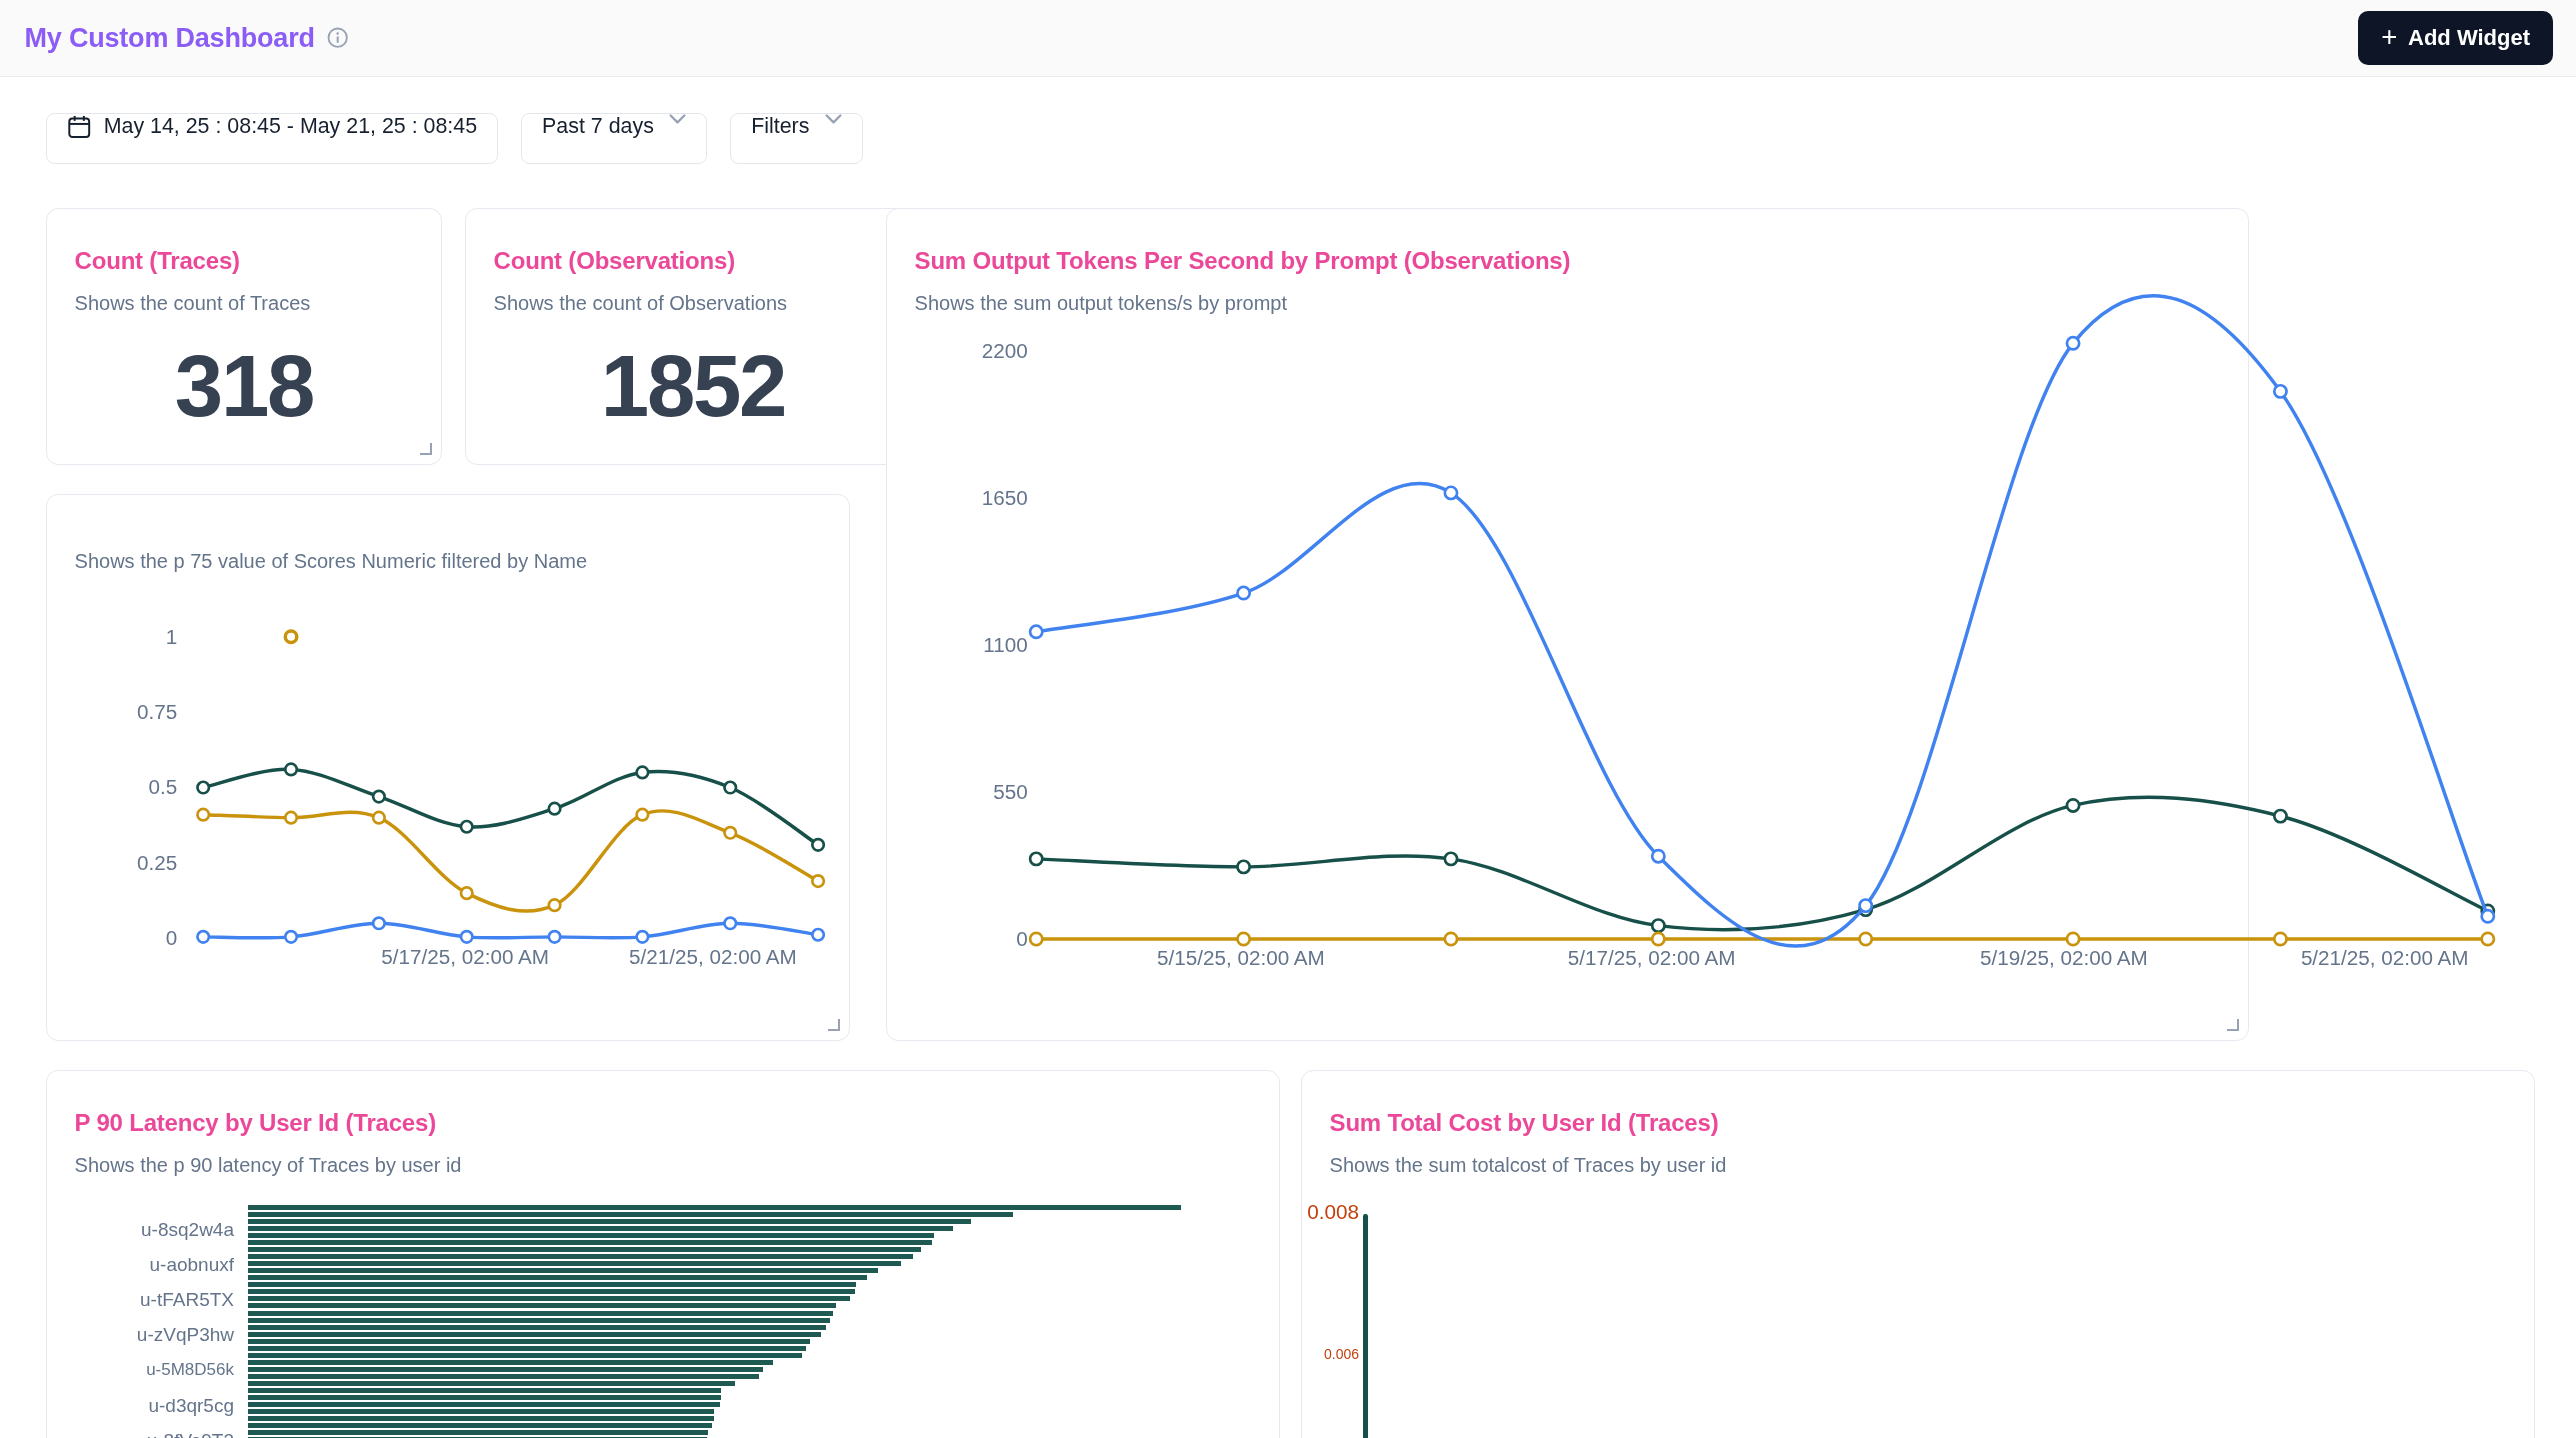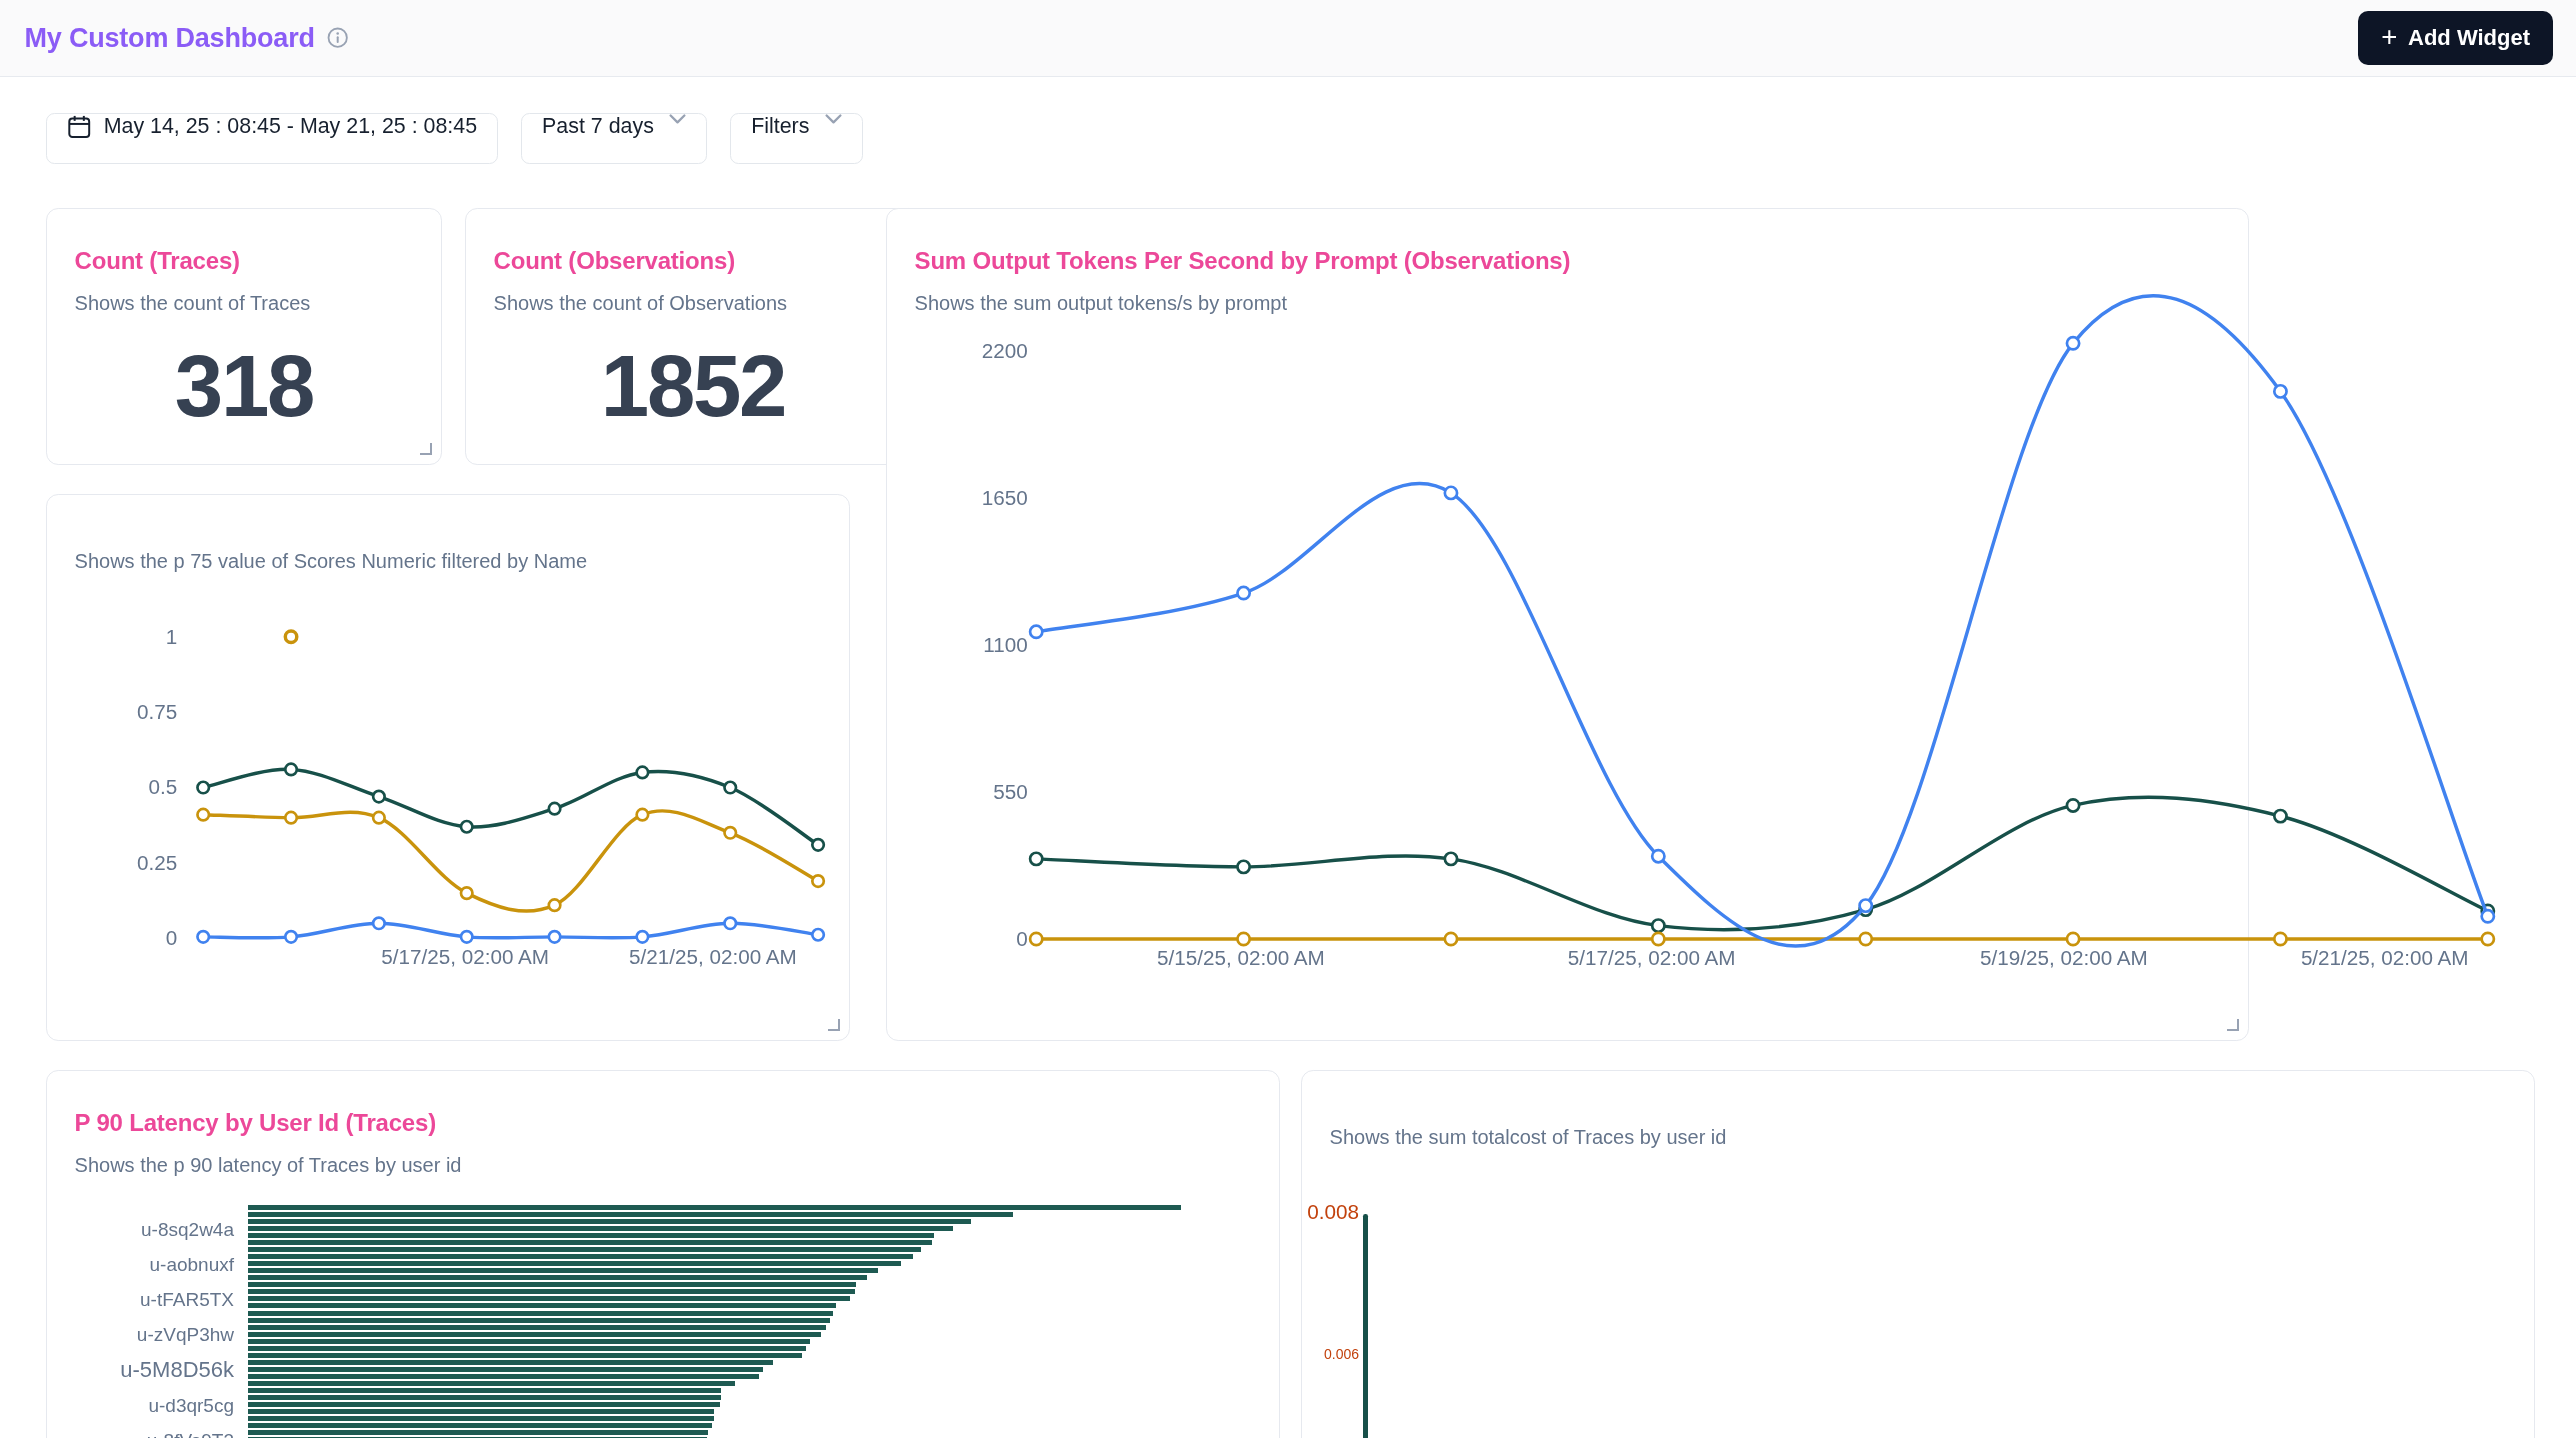--- a/index.html
+++ b/index.html
@@ -239,28 +239,29 @@
         <div class="hbar" style="left: 201px; top: 331px; width: 472px; height: 5.4px; background: rgb(30, 90, 82);"></div>
         <div class="hbar" style="left: 201px; top: 338px; width: 466px; height: 5.4px; background: rgb(30, 90, 82);"></div>
         <div class="hbar" style="left: 201px; top: 345px; width: 466px; height: 5.4px; background: rgb(30, 90, 82);"></div>
         <div class="hbar" style="left: 201px; top: 352px; width: 464px; height: 5.4px; background: rgb(30, 90, 82);"></div>
         <div class="hbar" style="left: 201px; top: 359px; width: 460px; height: 5.4px; background: rgb(30, 90, 82);"></div>
         <div class="hbar" style="left: 201px; top: 366px; width: 459px; height: 5.4px; background: rgb(30, 90, 82);"></div>
         <div class="hbar-label" style="left: 0px; width: 187px; top: 159px; font-size: 19px;">u-8sq2w4a</div>
         <div class="hbar-label" style="left: 0px; width: 187px; top: 194px; font-size: 19px;">u-aobnuxf</div>
         <div class="hbar-label" style="left: 0px; width: 187px; top: 229px; font-size: 19px;">u-tFAR5TX</div>
         <div class="hbar-label" style="left: 0px; width: 187px; top: 264px; font-size: 19px;">u-zVqP3hw</div>
-        <div class="hbar-label" style="left: 0px; width: 187px; top: 299px; font-size: 22px;">u-5M8D56k</div>
+        <div class="hbar-label" style="left: 0px; width: 187px; top: 299px; font-size: 17px;">u-5M8D56k</div>
         <div class="hbar-label" style="left: 0px; width: 187px; top: 335px; font-size: 19px;">u-d3qr5cg</div>
         <div class="hbar-label" style="left: 0px; width: 187px; top: 370px; font-size: 19px;">u-8fVa9T3</div>
       </div>
   </div>
 
   <div class="card" style="left:1301px; top:1070px; width:1234px; height:413px;">
     <div class="card-pad">
+      <div class="w-title">Sum Total Cost by User Id (Traces)</div>
       <div class="w-sub">Shows the sum totalcost of Traces by user id</div>
     </div>
     <div class="chart-abs">
         <div class="vtick" style="left: 0px; width: 57px; top: 141px; font-size: 20.7px;">0.008</div>
         <div class="vtick" style="left: 0px; width: 57px; top: 283px; font-size: 14px;">0.006</div>
         <div class="vbar" style="left: 61px; top: 143px; width: 4.6px; bottom: -1.5px; background: rgb(23, 80, 73);"></div>
       </div>
   </div>
 
 </div>

